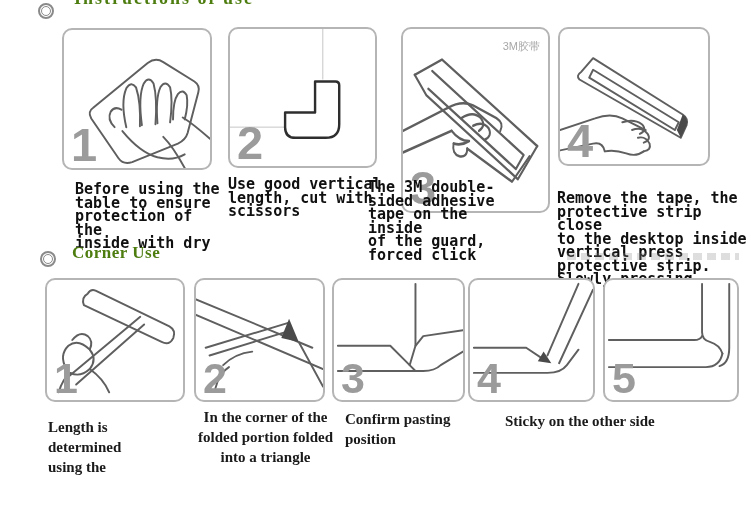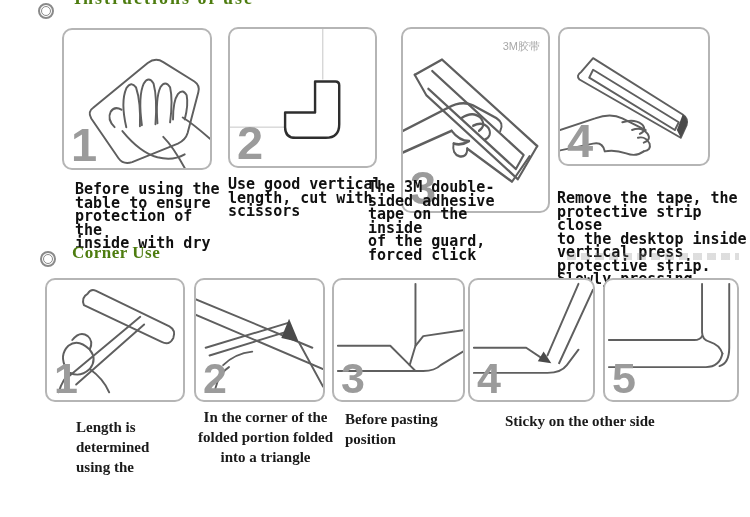--- a/index.html
+++ b/index.html
@@ -200,21 +200,21 @@
       <path class="art" d="M100,4 L100,54 Q100,62 108,64 Q118,67 121,76"></path>
       <path class="art" d="M4,62 L92,62 Q98,62 100,58"></path>
       <path class="art" d="M4,90 L104,90 Q118,90 121,76"></path>
       <path class="art" d="M128,4 L128,70 Q128,86 118,89"></path>
     </svg>
     <div class="step-num">5</div>
   </div>
 
 </div>
 
-<div class="cap2" style="left:76px;top:417px;width:120px;">Length is
+<div class="cap2" style="left:48px;top:417px;width:120px;">Length is
 determined
 using the</div>
 <div class="cap2" style="left:183px;top:407px;width:165px;text-align:center;">In the corner of the
 folded portion folded
 into a triangle</div>
-<div class="cap2" style="left:345px;top:409px;width:150px;">Before pasting
+<div class="cap2" style="left:345px;top:409px;width:150px;">Confirm pasting
 position</div>
 <div class="cap2" style="left:505px;top:411px;width:240px;">Sticky on the other side</div>
 
 </body></html>

